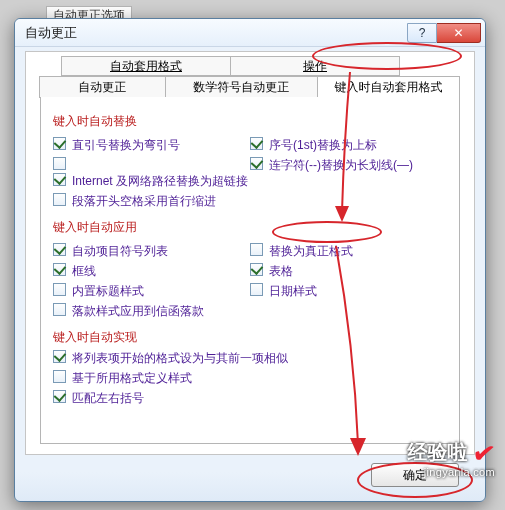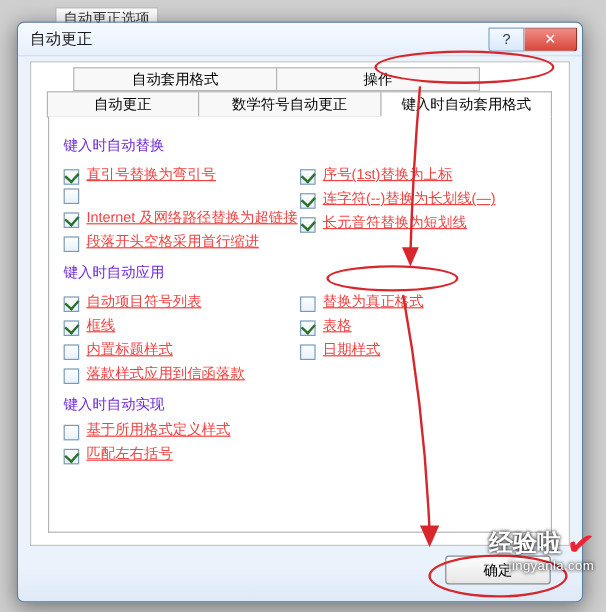--- a/index.html
+++ b/index.html
@@ -55,20 +55,21 @@
     border-radius: 0 0 3px 0;
   }
   .content {
     position: absolute; left: 10px; right: 10px; top: 32px; bottom: 46px;
     background: #fff;
     border: 1px solid #c5c5c5;
   }
   .tabrow1 {
     position: absolute; left: 36px; top: 4px; height: 20px;
     display: flex;
+    text-decoration: underline;
   }
   .tabrow2 {
     position: absolute; left: 14px; right: 14px; top: 24px; height: 22px;
     display: flex;
   }
   .tab {
     border: 1px solid #b5b5b5;
     background: #f8f8f8;
     padding: 0 8px;
     display: flex; align-items: center; justify-content: center;
@@ -82,30 +83,29 @@
   .tab.r2b { flex: 1.25; }
   .tab.r2c { flex: 1.15; background:#fff; border-bottom:1px solid #fff; }
   .panel {
     position: absolute; left: 14px; right: 14px; top: 45px; bottom: 10px;
     border: 1px solid #b5b5b5; border-top: none;
     padding: 10px 12px 8px 12px;
     background: #fff;
     overflow: hidden;
   }
   .sechead {
-    font-size: 12px; color: #6d28d9; margin: 6px 0 4px 0;
+    font-size: 12px; color: #b91c1c; margin: 6px 0 4px 0;
   }
   .cols {
     display: flex;
   }
   .col { flex: 1; }
   .row {
-    display: flex; align-items: flex-end; margin: 3px 0;
-    color: #ef4444;
-    text-decoration: underline;
+    display: flex; align-items: flex-start; margin: 3px 0;
+    color: #4c1d95;
   }
   .cb {
     width: 13px; height: 13px; border: 1px solid #7a9ab5;
     margin-right: 6px; display: inline-flex; align-items: center; justify-content: center;
     background: linear-gradient(#fdfefe,#e9f1f9);
     font-size: 10px; line-height: 10px;
   }
   .cb.checked::after {
     content: ""; width: 8px; height: 6px;
     border-left: 2px solid #2b6f2b; border-bottom: 2px solid #2b6f2b;
@@ -198,24 +198,20 @@
         </div>
         <div class="col">
           <div class="row">
               <span class="cb checked"></span>
               <span>序号(1st)替换为上标</span>
             </div>
           <div class="row">
               <span class="cb checked"></span>
               <span>连字符(--)替换为长划线(—)</span>
             </div>
-          <div class="row">
-              <span class="cb checked"></span>
-              <span>长元音符替换为短划线</span>
-            </div>
         </div>
       </div>
 
       <div class="sechead">键入时自动应用</div>
       <div class="cols">
         <div class="col">
           <div class="row">
               <span class="cb checked"></span>
               <span>自动项目符号列表</span>
             </div>
@@ -242,20 +238,24 @@
               <span>表格</span>
             </div>
           <div class="row">
               <span class="cb"></span>
               <span>日期样式</span>
             </div>
         </div>
       </div>
 
       <div class="sechead">键入时自动实现</div>
+      <div class="row">
+          <span class="cb checked"></span>
+          <span>将列表项开始的格式设为与其前一项相似</span>
+        </div>
       <div class="row">
           <span class="cb"></span>
           <span>基于所用格式定义样式</span>
         </div>
       <div class="row">
           <span class="cb checked"></span>
           <span>匹配左右括号</span>
         </div>
 
     </div>

